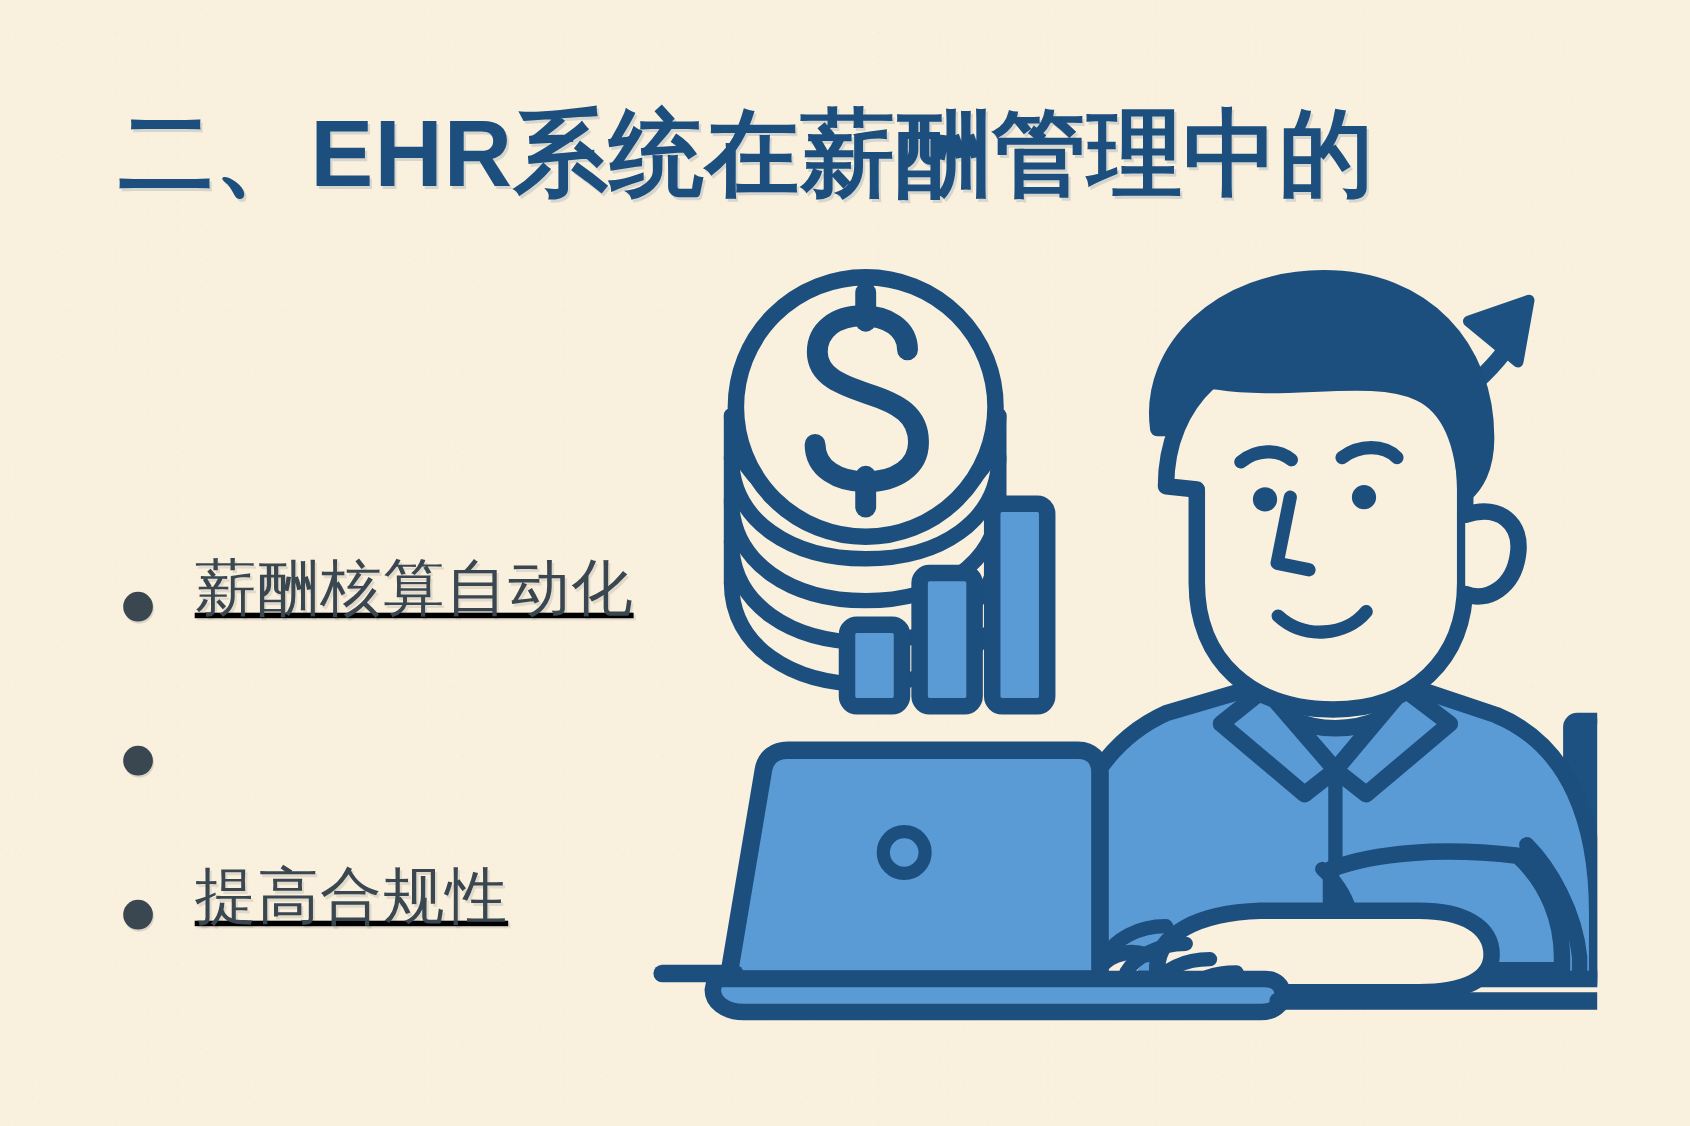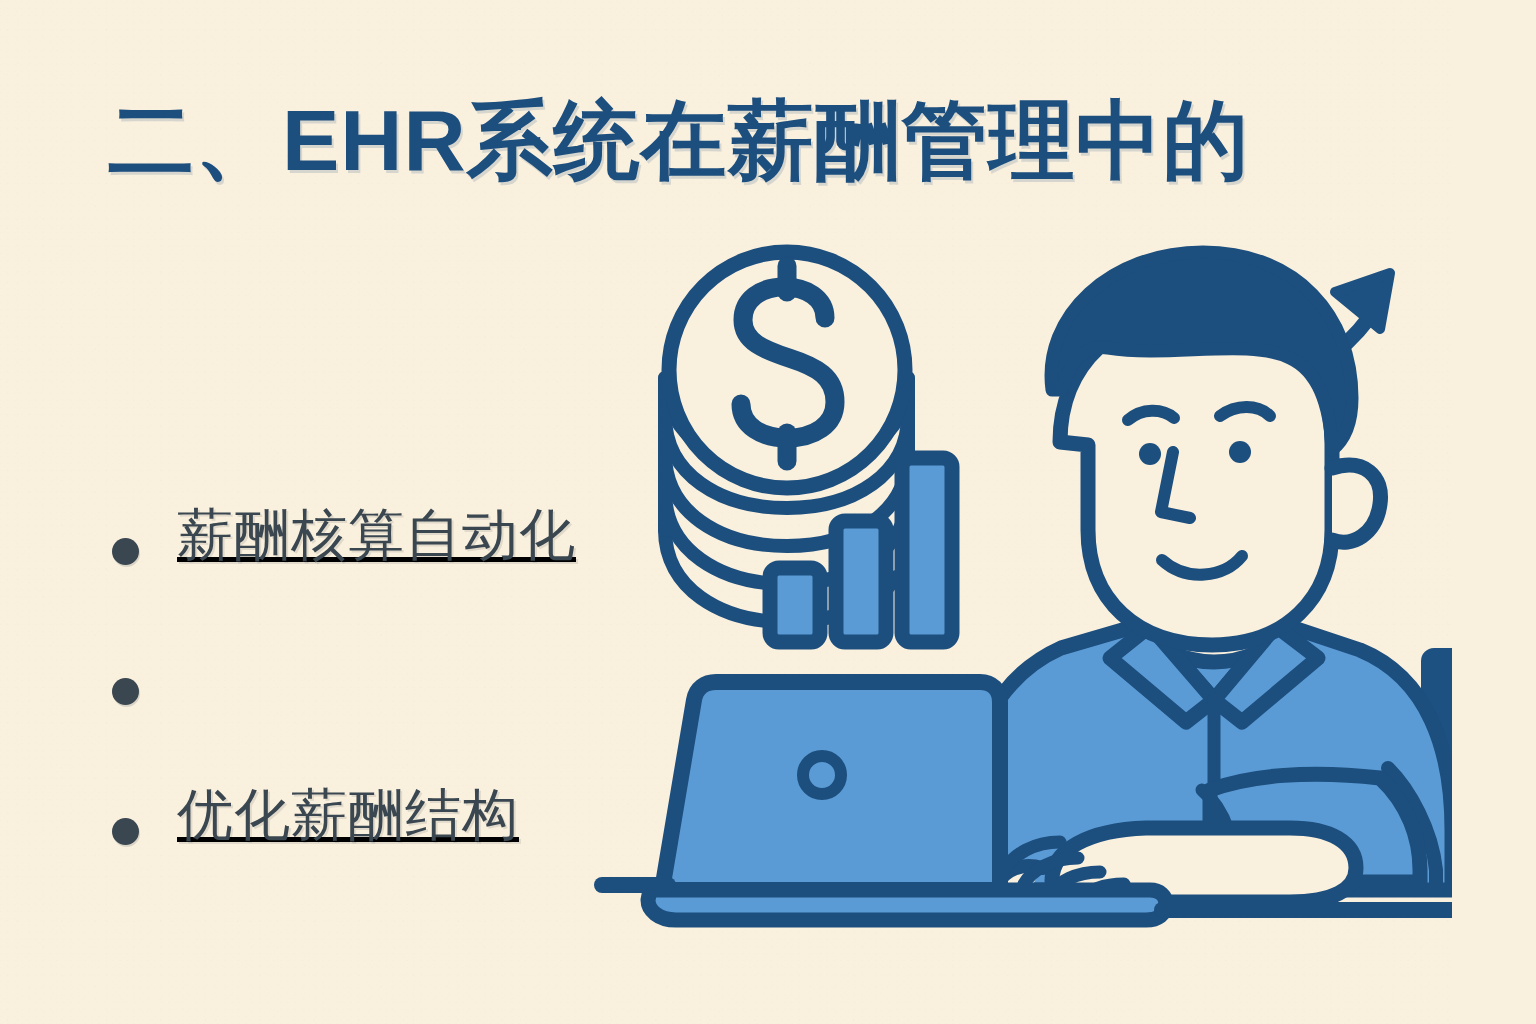--- a/index.html
+++ b/index.html
@@ -113,21 +113,21 @@
       <span class="bullet-dot"></span>
       <span class="bullet-text">薪酬核算自动化</span>
     </div>
 
     <div class="bullet-row">
       <span class="bullet-dot"></span>
     </div>
 
     <div class="bullet-row">
       <span class="bullet-dot"></span>
-      <span class="bullet-text">优化薪酬结构</span>
+      <span class="bullet-text">提高合规性</span>
     </div>
 
   </div>
 
   <div id="illustration">
     <svg width="946" height="700" viewBox="0 0 946 700" xmlns="http://www.w3.org/2000/svg">
 
       <defs>
         <clipPath id="clipAll">
           <rect x="0" y="0" width="946" height="700"></rect>

